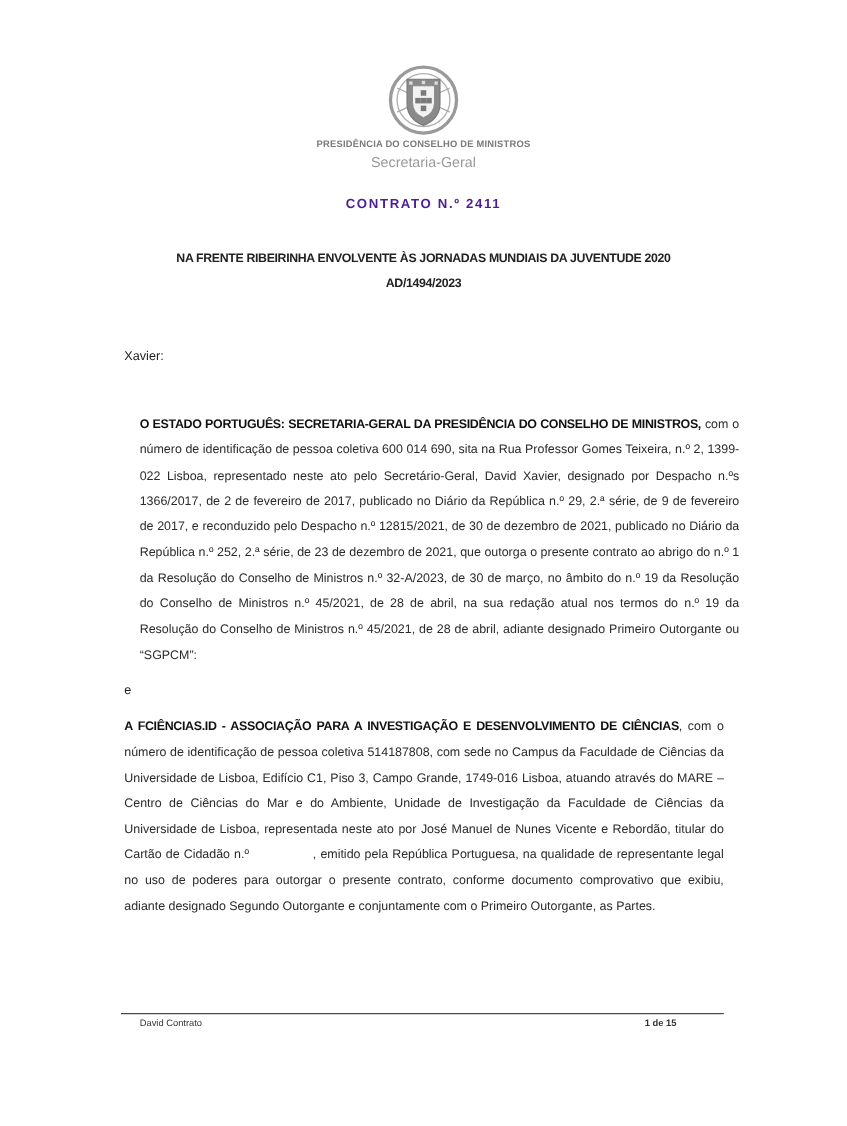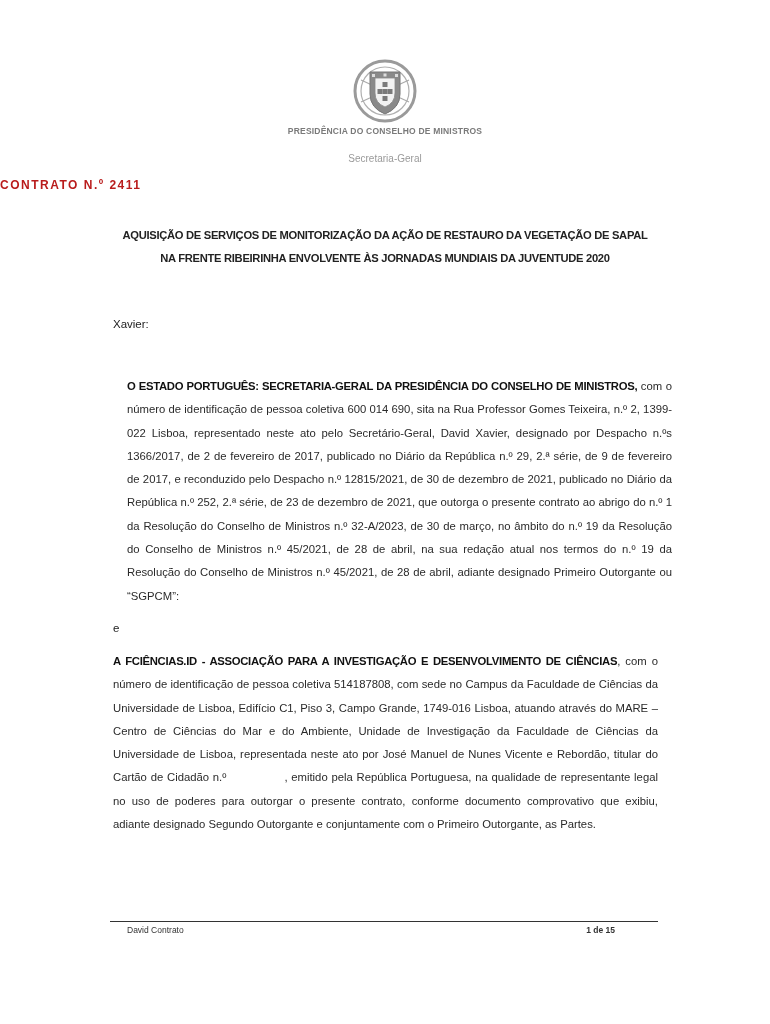--- a/index.html
+++ b/index.html
@@ -3,24 +3,24 @@
 <meta charset="utf-8">
 <style>
   html, body { margin: 0; padding: 0; background: #ffffff; }
   body { width: 770px; height: 1024px; position: relative; overflow: hidden;
          font-family: "Liberation Sans", sans-serif; color: #1a1a1a; }
   .page { position: absolute; left: 0; top: 0; width: 742px; height: 1024px; background: #fff; }
 
   .header { position: absolute; left: 0; top: 58px; width: 770px; text-align: center; }
   .emblem { display: block; margin: 0 auto; width: 66px; height: 66px; }
   .org-name { margin-top: 2px; font-size: 8.5px; font-weight: bold; color: #7a7a7a; letter-spacing: 0.2px; }
-  .org-sub { font-size: 10px; color: #9a9a9a; margin-top: 17px; }
+  .org-sub { font-size: 13px; color: #9a9a9a; margin-top: 4px; }
 
-  .contract-no { position: absolute; top: 178px; left: 0; width: 770px; 
-                 font-size: 12px; font-weight: bold; letter-spacing: 1.5px; color: #b91c1c; }
+  .contract-no { position: absolute; top: 178px; left: 0; width: 770px; text-align: center;
+                 font-size: 12px; font-weight: bold; letter-spacing: 1.5px; color: #4c1d95; }
 
   .title-block { position: absolute; top: 224px; left: 112px; width: 546px; text-align: center;
                  font-size: 11.2px; font-weight: bold; color: #222; line-height: 23px; letter-spacing: -0.3px; }
   .title-block div { white-space: nowrap; }
 
   .entre { position: absolute; top: 318px; left: 113px; font-size: 11.5px; color: #222; }
 
   .para { position: absolute; left: 113px; width: 545px; font-size: 11.3px; line-height: 23.3px;
           text-align: justify; color: #2a2a2a; }
   .para .lead { font-weight: bold; color: #111; letter-spacing: -0.3px; }
@@ -55,22 +55,22 @@
       <rect x="31.5" y="15.5" width="3" height="3" fill="#ddd"></rect>
       <rect x="43" y="16" width="3" height="3" fill="#ddd"></rect>
     </svg>
     <div class="org-name">PRESIDÊNCIA DO CONSELHO DE MINISTROS</div>
     <div class="org-sub">Secretaria-Geral</div>
   </div>
 
   <div class="contract-no">CONTRATO N.º 2411</div>
 
   <div class="title-block">
-    <div>AQUISIÇÃO DE SERVIÇOS DE MONITORIZAÇÃO DA AÇÃO DE RESTAURO DA VEGETAÇÃO DE SAPAL</div>
     <div>NA FRENTE RIBEIRINHA ENVOLVENTE ÀS JORNADAS MUNDIAIS DA JUVENTUDE 2020</div>
+    <div>AD/1494/2023</div>
   </div>
 
   <div class="entre">Xavier:</div>
 
   <div class="para para1"><span class="lead">O ESTADO PORTUGUÊS: SECRETARIA-GERAL DA PRESIDÊNCIA DO CONSELHO DE MINISTROS,</span><span> com o número de identificação de pessoa coletiva 600 014 690, sita na Rua Professor Gomes Teixeira, n.º 2, 1399-022 Lisboa, representado neste ato pelo Secretário-Geral, David Xavier, designado por Despacho n.ºs 1366/2017, de 2 de fevereiro de 2017, publicado no Diário da República n.º 29, 2.ª série, de 9 de fevereiro de 2017, e reconduzido pelo Despacho n.º 12815/2021, de 30 de dezembro de 2021, publicado no Diário da República n.º 252, 2.ª série, de 23 de dezembro de 2021, que outorga o presente contrato ao abrigo do n.º 1 da Resolução do Conselho de Ministros n.º 32-A/2023, de 30 de março, no âmbito do n.º 19 da Resolução do Conselho de Ministros n.º 45/2021, de 28 de abril, na sua redação atual nos termos do n.º 19 da Resolução do Conselho de Ministros n.º 45/2021, de 28 de abril, adiante designado Primeiro Outorgante ou “SGPCM”:</span></div>
 
   <div class="sep-e">e</div>
 
   <div class="para para2"><span class="lead">A FCIÊNCIAS.ID - ASSOCIAÇÃO PARA A INVESTIGAÇÃO E DESENVOLVIMENTO DE CIÊNCIAS</span><span>, com o número de identificação de pessoa coletiva 514187808, com sede no Campus da Faculdade de Ciências da Universidade de Lisboa, Edifício C1, Piso 3, Campo Grande, 1749-016 Lisboa, atuando através do MARE – Centro de Ciências do Mar e do Ambiente, Unidade de Investigação da Faculdade de Ciências da Universidade de Lisboa, representada neste ato por José Manuel de Nunes Vicente e Rebordão, titular do Cartão de Cidadão n.º</span><span class="redacted"></span><span>, emitido pela República Portuguesa, na qualidade de representante legal no uso de poderes para outorgar o presente contrato, conforme documento comprovativo que exibiu, adiante designado Segundo Outorgante e conjuntamente com o Primeiro Outorgante, as Partes.</span></div>
 

